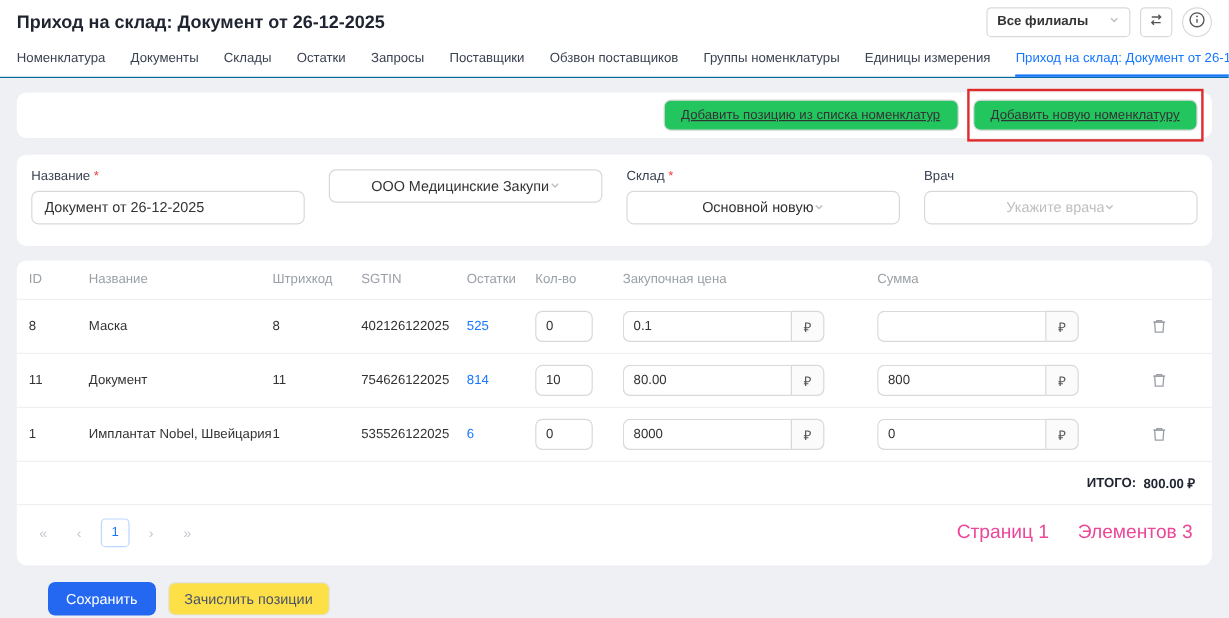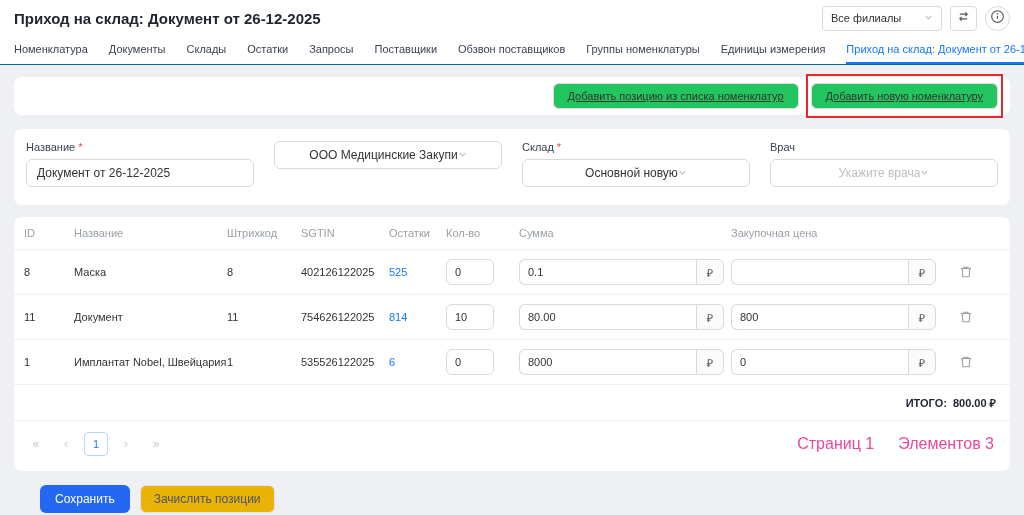--- a/index.html
+++ b/index.html
@@ -10,21 +10,21 @@
     font-family:"Liberation Sans", sans-serif;
   }
 
   
   .topbar {
     height:36px; background:#fff;
     display:flex; align-items:center; justify-content:space-between;
     padding:0 14px;
   }
   .page-title { font-size:15px; font-weight:bold; color:#1f2430; }
-  .topbar-right { display:flex; align-items:center; gap:8px; }
+  .topbar-right { display:flex; align-items:center; gap:8px;font-weight:bold; }
   .branch-select {
     width:120px; height:25px; border:1px solid #d9d9d9; border-radius:4px;
     background:#fff; display:flex; align-items:center; justify-content:space-between;
     padding:0 8px; font-size:11px; color:#333; cursor:pointer;
   }
   .icon-btn {
     width:27px; height:25px; border:1px solid #d9d9d9; border-radius:4px;
     background:#fff; display:flex; align-items:center; justify-content:center; cursor:pointer;
   }
   .icon-btn.round { border-radius:50%; width:25px; }
@@ -82,21 +82,21 @@
     grid-template-columns:50px 153px 74px 88px 57px 73px 212px 200px 1fr;
     align-items:center; padding:0 10px;
   }
   .trow.head { height:32px; font-size:11px; color:#9aa0a6; }
   .trow.body { min-height:45px; border-top:1px solid #f0f0f0; font-size:11px; color:#333; }
   .stock-link { color:#1677ff; cursor:pointer; text-decoration:none; font-size:11px; }
   .qty-input {
     width:48px; height:26px; border:1px solid #d9d9d9; border-radius:6px;
     padding:0 8px; font-size:11px; font-family:inherit; color:#333;
   }
-  .igroup { display:flex; width:205px; height:26px; }
+  .igroup { display:flex; width:168px; height:26px; }
   .igroup input {
     flex:1; min-width:0; border:1px solid #d9d9d9; border-right:none;
     border-radius:6px 0 0 6px; padding:0 8px; font-size:11px; font-family:inherit; color:#333;
   }
   .igroup .addon {
     width:28px; border:1px solid #d9d9d9; border-radius:0 6px 6px 0;
     background:#fbfbfc; display:flex; align-items:center; justify-content:center;
     font-size:11px; color:#555;
   }
   .row-actions { display:flex; justify-content:center; }
@@ -121,21 +121,21 @@
   .pg.current { color:#1677ff; border-color:#bcd6ff; font-size:11px; }
   .pager-info { display:flex; gap:24px; font-size:16px; color:#ec4899; padding-right:6px; }
 
   
   .actions { display:flex; gap:10px; padding:14px 14px 0;margin-left:26px; }
   .btn-primary {
     font-family:inherit; font-size:12px; color:#fff; background:#2468f2;
     border:none; border-radius:6px; padding:7px 15px; cursor:pointer;
   }
   .btn-secondary {
-    font-family:inherit; font-size:12px; color:#49536a; background:#eab308;
+    font-family:inherit; font-size:12px; color:#49536a; background:#fde047;
     border:1px solid #e0e4ea; border-radius:6px; padding:6px 13px; cursor:pointer;
   }
 </style>
 </head>
 <body>
 
 <div class="topbar">
   <div class="page-title">Приход на склад: Документ от 26-12-2025</div>
   <div class="topbar-right">
     <div class="branch-select">
@@ -234,22 +234,22 @@
 
 <div class="card table-card">
 
   <div class="trow head">
     <div>ID</div>
     <div>Название</div>
     <div>Штрихкод</div>
     <div>SGTIN</div>
     <div>Остатки</div>
     <div>Кол-во</div>
+    <div>Закупочная цена</div>
     <div>Сумма</div>
-    <div>Закупочная цена</div>
     <div></div>
   </div>
 
   <div class="trow body">
     <div>8</div>
     <div>Маска</div>
     <div>8</div>
     <div>402126122025</div>
     <div><a class="stock-link">525</a></div>
     <div><input class="qty-input" value="0" style=""></div>

